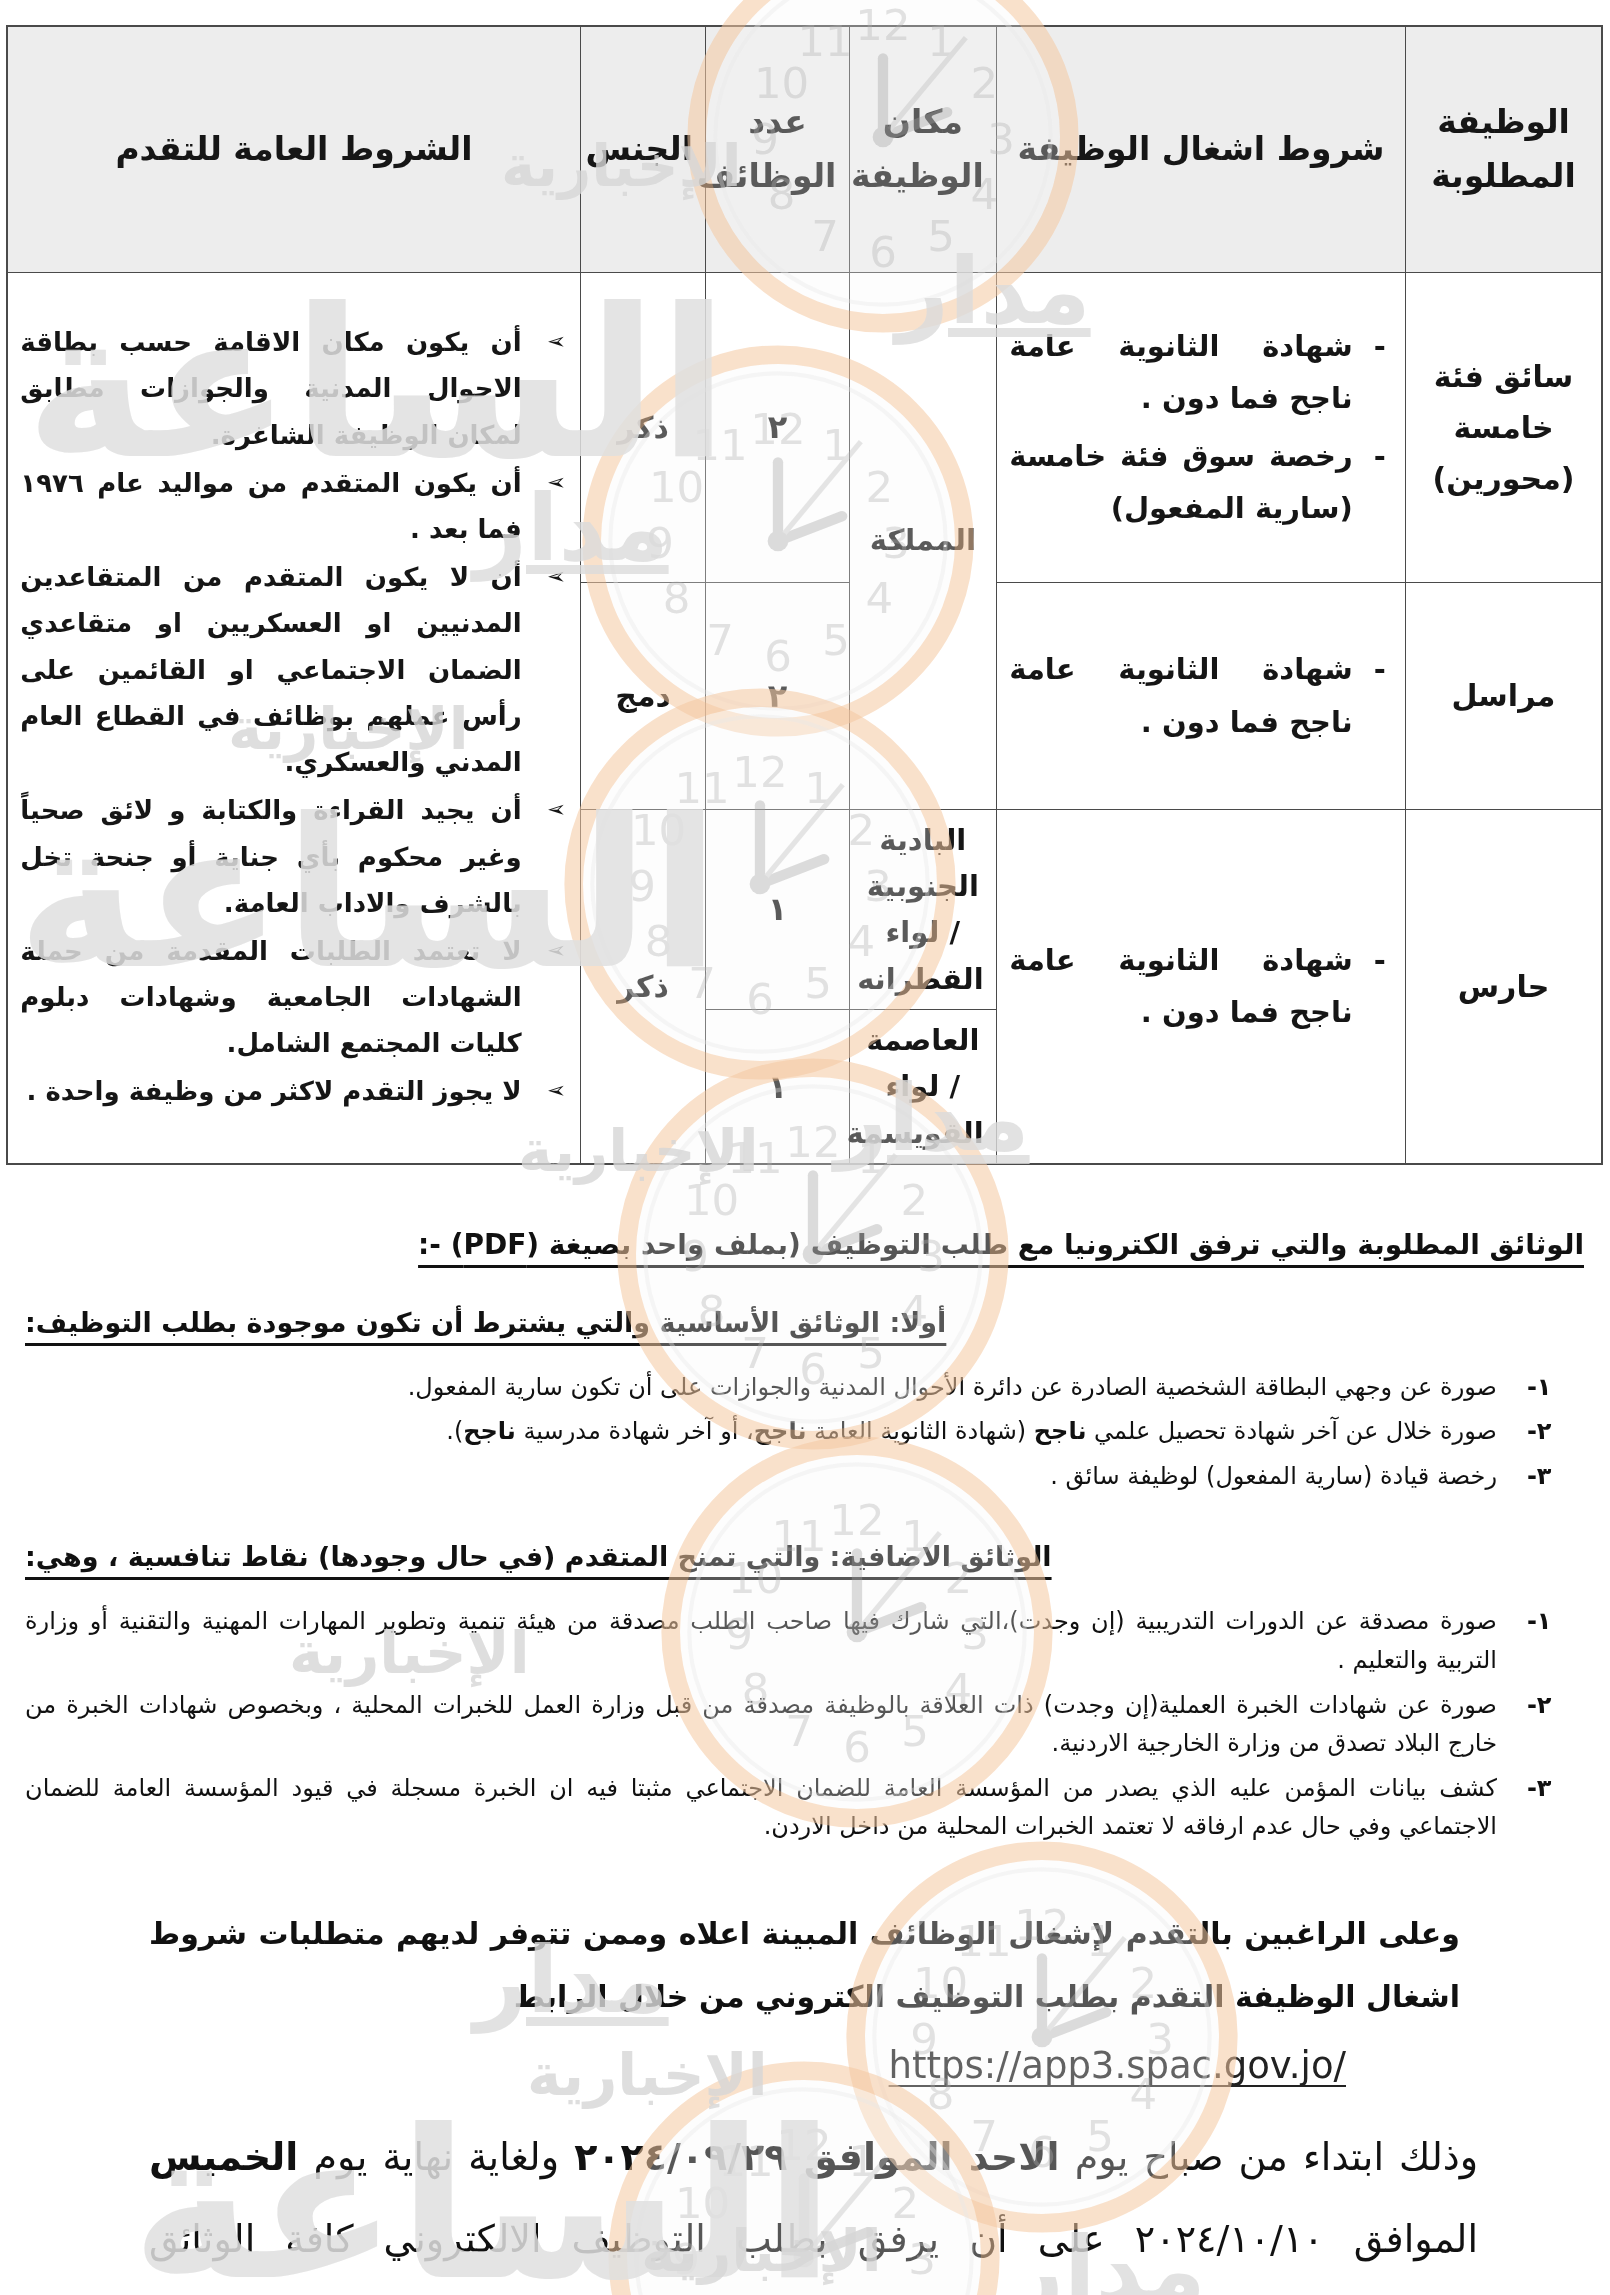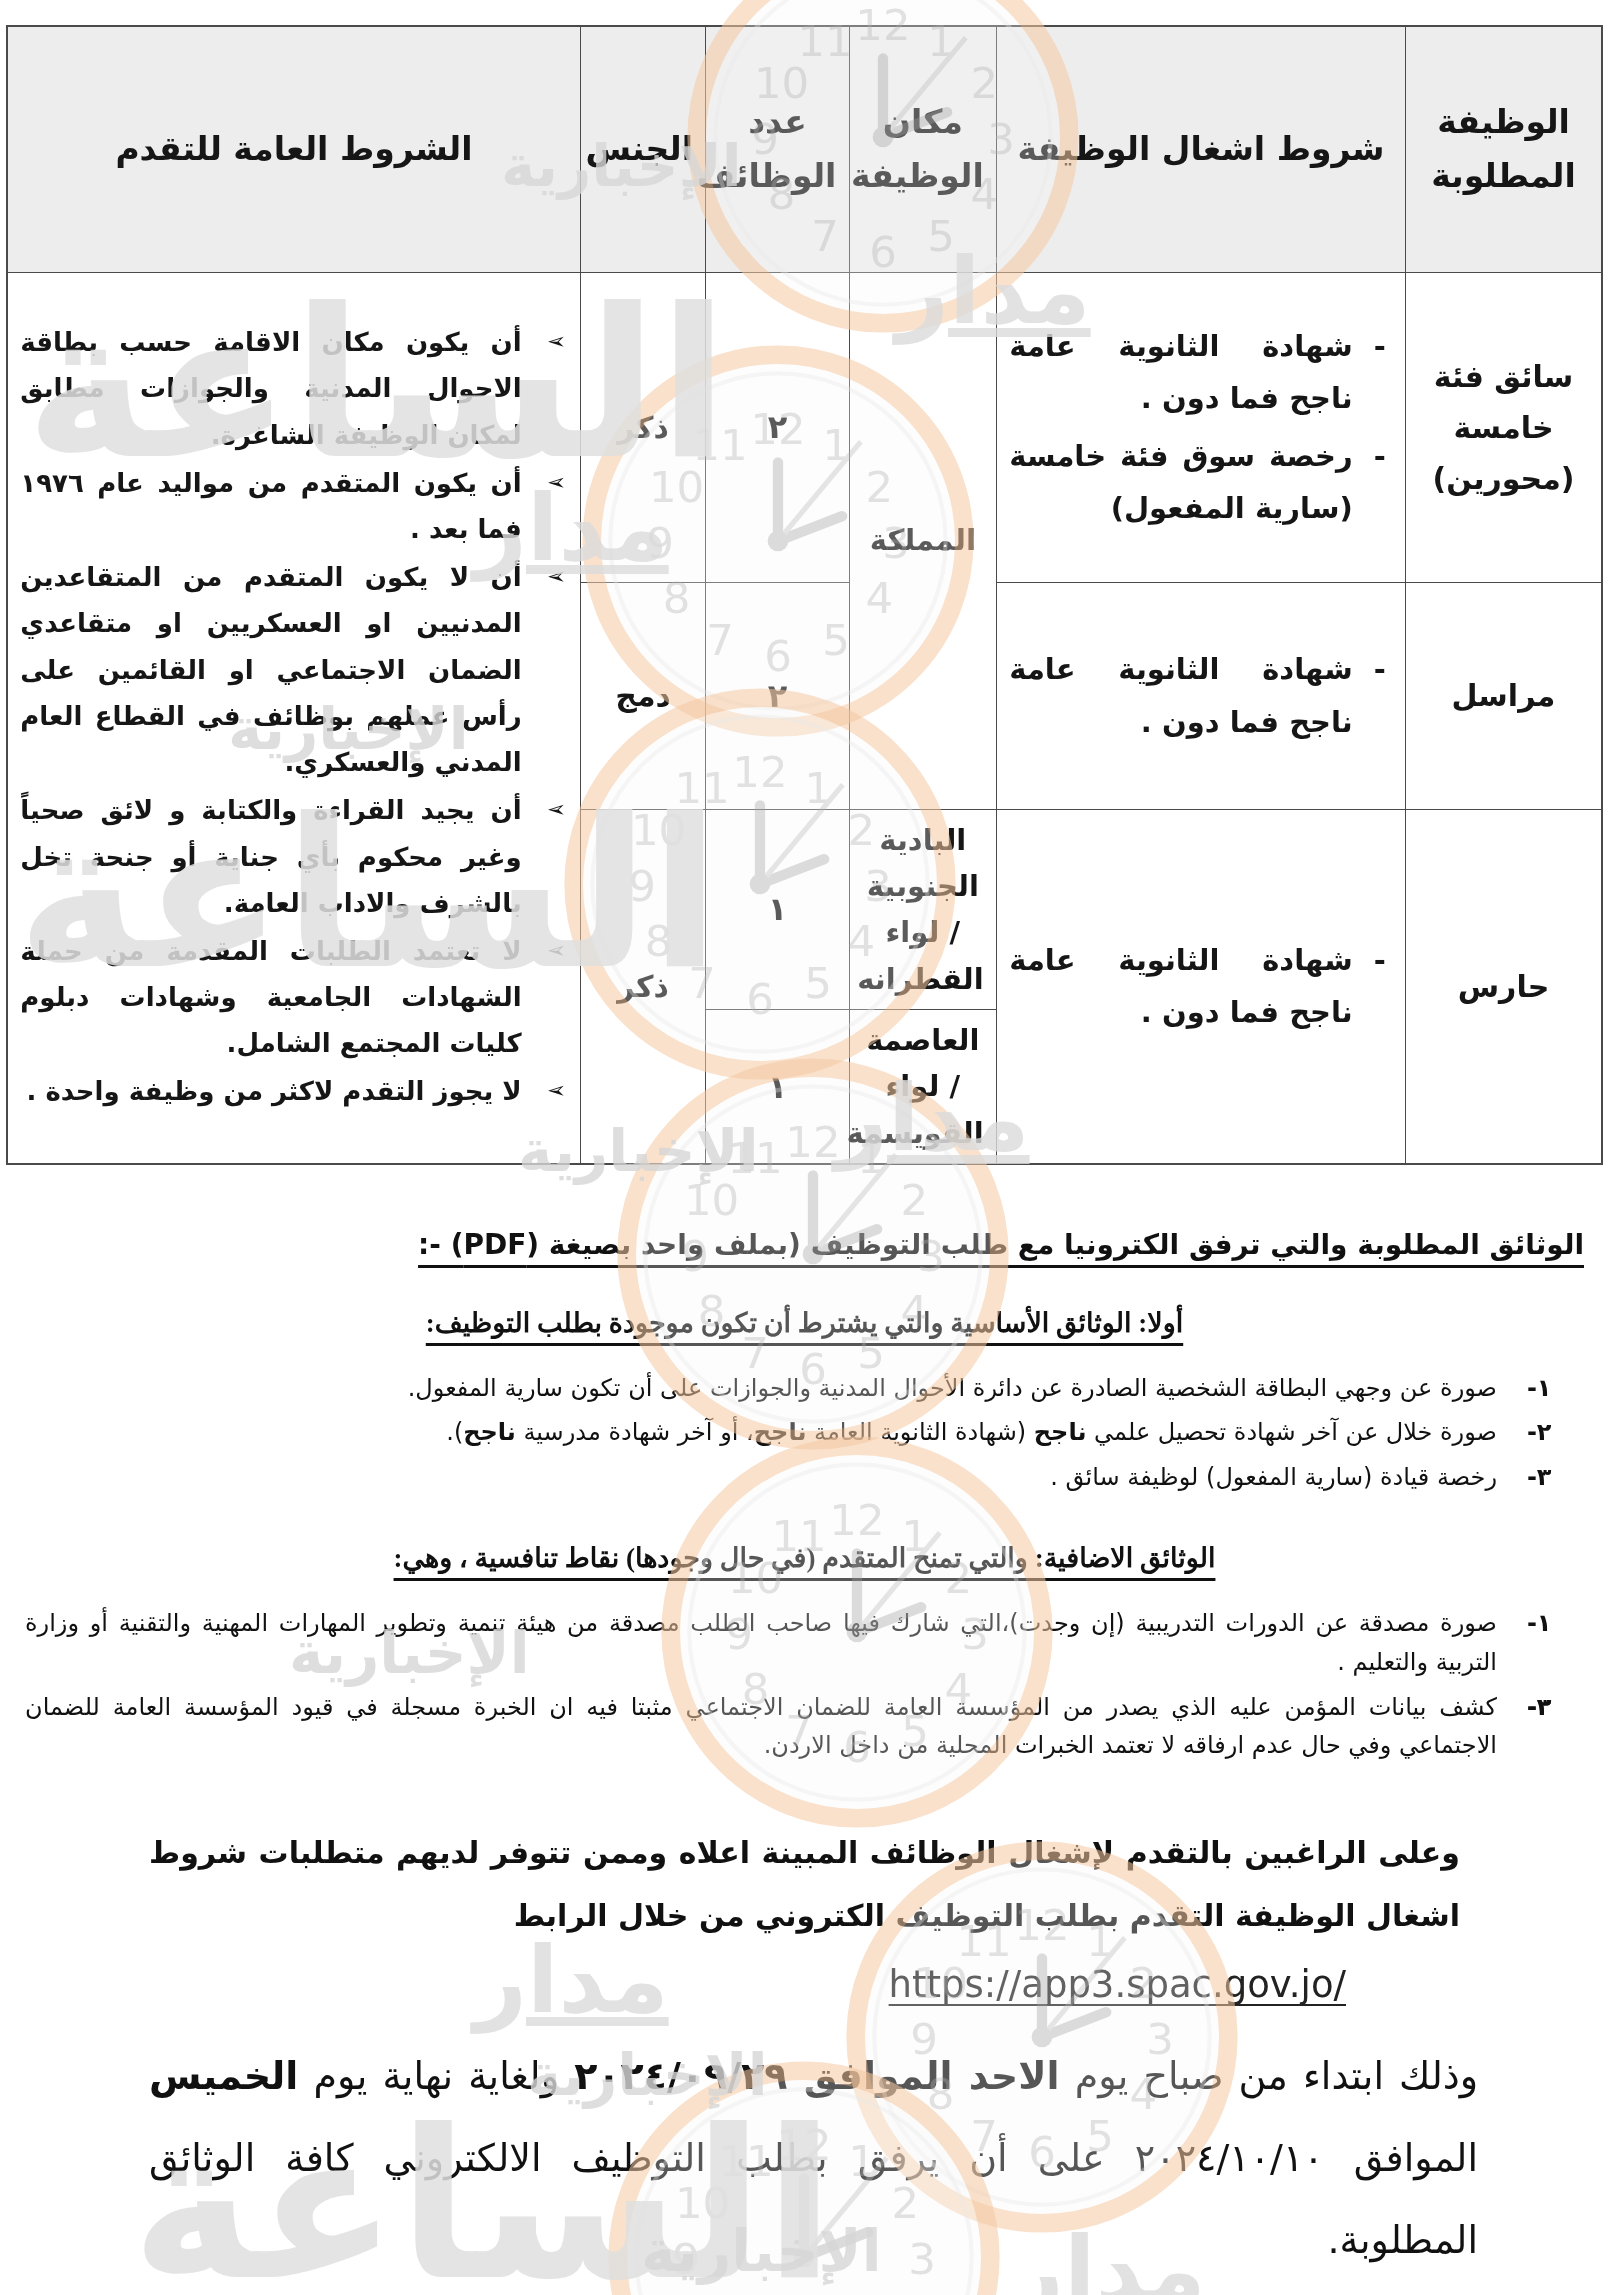--- a/index.html
+++ b/index.html
@@ -42,21 +42,21 @@
     position:absolute; right:1.8px; top:1.8px; display:inline-block;
     transform:scaleX(-1); font-size:23px;
   }
   .h-main{
     margin:63px 26px 0 26px; font-size:28px; font-weight:700; text-align:right;
   }
   .uline{
     text-decoration:underline; text-decoration-thickness:2.6px;
     text-underline-offset:10.6px; text-decoration-skip-ink:none;
   }
-  .h-sub{ margin:46px 26px 0 26px; font-size:27px; font-weight:700; text-align:center;font-family:Liberation Serif, serif; }
+  .h-sub{ margin:46px 26px 0 26px; font-size:27px; font-weight:700; text-align:left; }
   ol.doclist{ list-style:none; margin:30px 55px 0 26px; padding:0; }
   ol.doclist .li{
     position:relative; padding-right:58px; font-size:24px; line-height:1.62;
     text-align:justify; margin-bottom:5.3px; font-weight:400;
   }
   ol.doclist .n{ position:absolute; right:3.5px; top:0; font-weight:700; }
   .b{font-weight:700;}
   .apply-par{
     margin:56px 150px 0 150px; font-size:30px; line-height:2.1;
     text-align:justify; font-weight:700;
@@ -204,20 +204,21 @@
       <span class="uline">الوثائق الاضافية:  والتي تمنح المتقدم (في حال وجودها) نقاط تنافسية ، وهي:</span>
     </div>
 
     <ol class="doclist">
       <li class="li">
         <span class="n">١-</span>
         <span>صورة مصدقة عن الدورات التدريبية (إن وجدت)،التي شارك فيها صاحب الطلب مصدقة من هيئة تنمية وتطوير المهارات المهنية والتقنية أو وزارة التربية والتعليم .</span>
       </li>
       <li class="li">
         <span class="n">٢-</span>
+        <span>صورة عن شهادات الخبرة العملية(إن وجدت) ذات العلاقة بالوظيفة مصدقة من قبل وزارة العمل للخبرات المحلية ، وبخصوص شهادات الخبرة من خارج البلاد تصدق من وزارة الخارجية الاردنية.</span>
       </li>
       <li class="li">
         <span class="n">٣-</span>
         <span>كشف بيانات المؤمن عليه الذي يصدر من المؤسسة العامة للضمان الاجتماعي مثبتا فيه ان الخبرة مسجلة في قيود المؤسسة العامة للضمان الاجتماعي وفي حال عدم ارفاقه لا تعتمد الخبرات المحلية من داخل الاردن.</span>
       </li>
     </ol>
 
     <p class="apply-par">وعلى الراغبين بالتقدم لإشغال الوظائف المبينة اعلاه وممن تتوفر لديهم متطلبات شروط اشغال الوظيفة التقدم بطلب التوظيف الكتروني من خلال الرابط</p>
 
     <div class="link-line">

